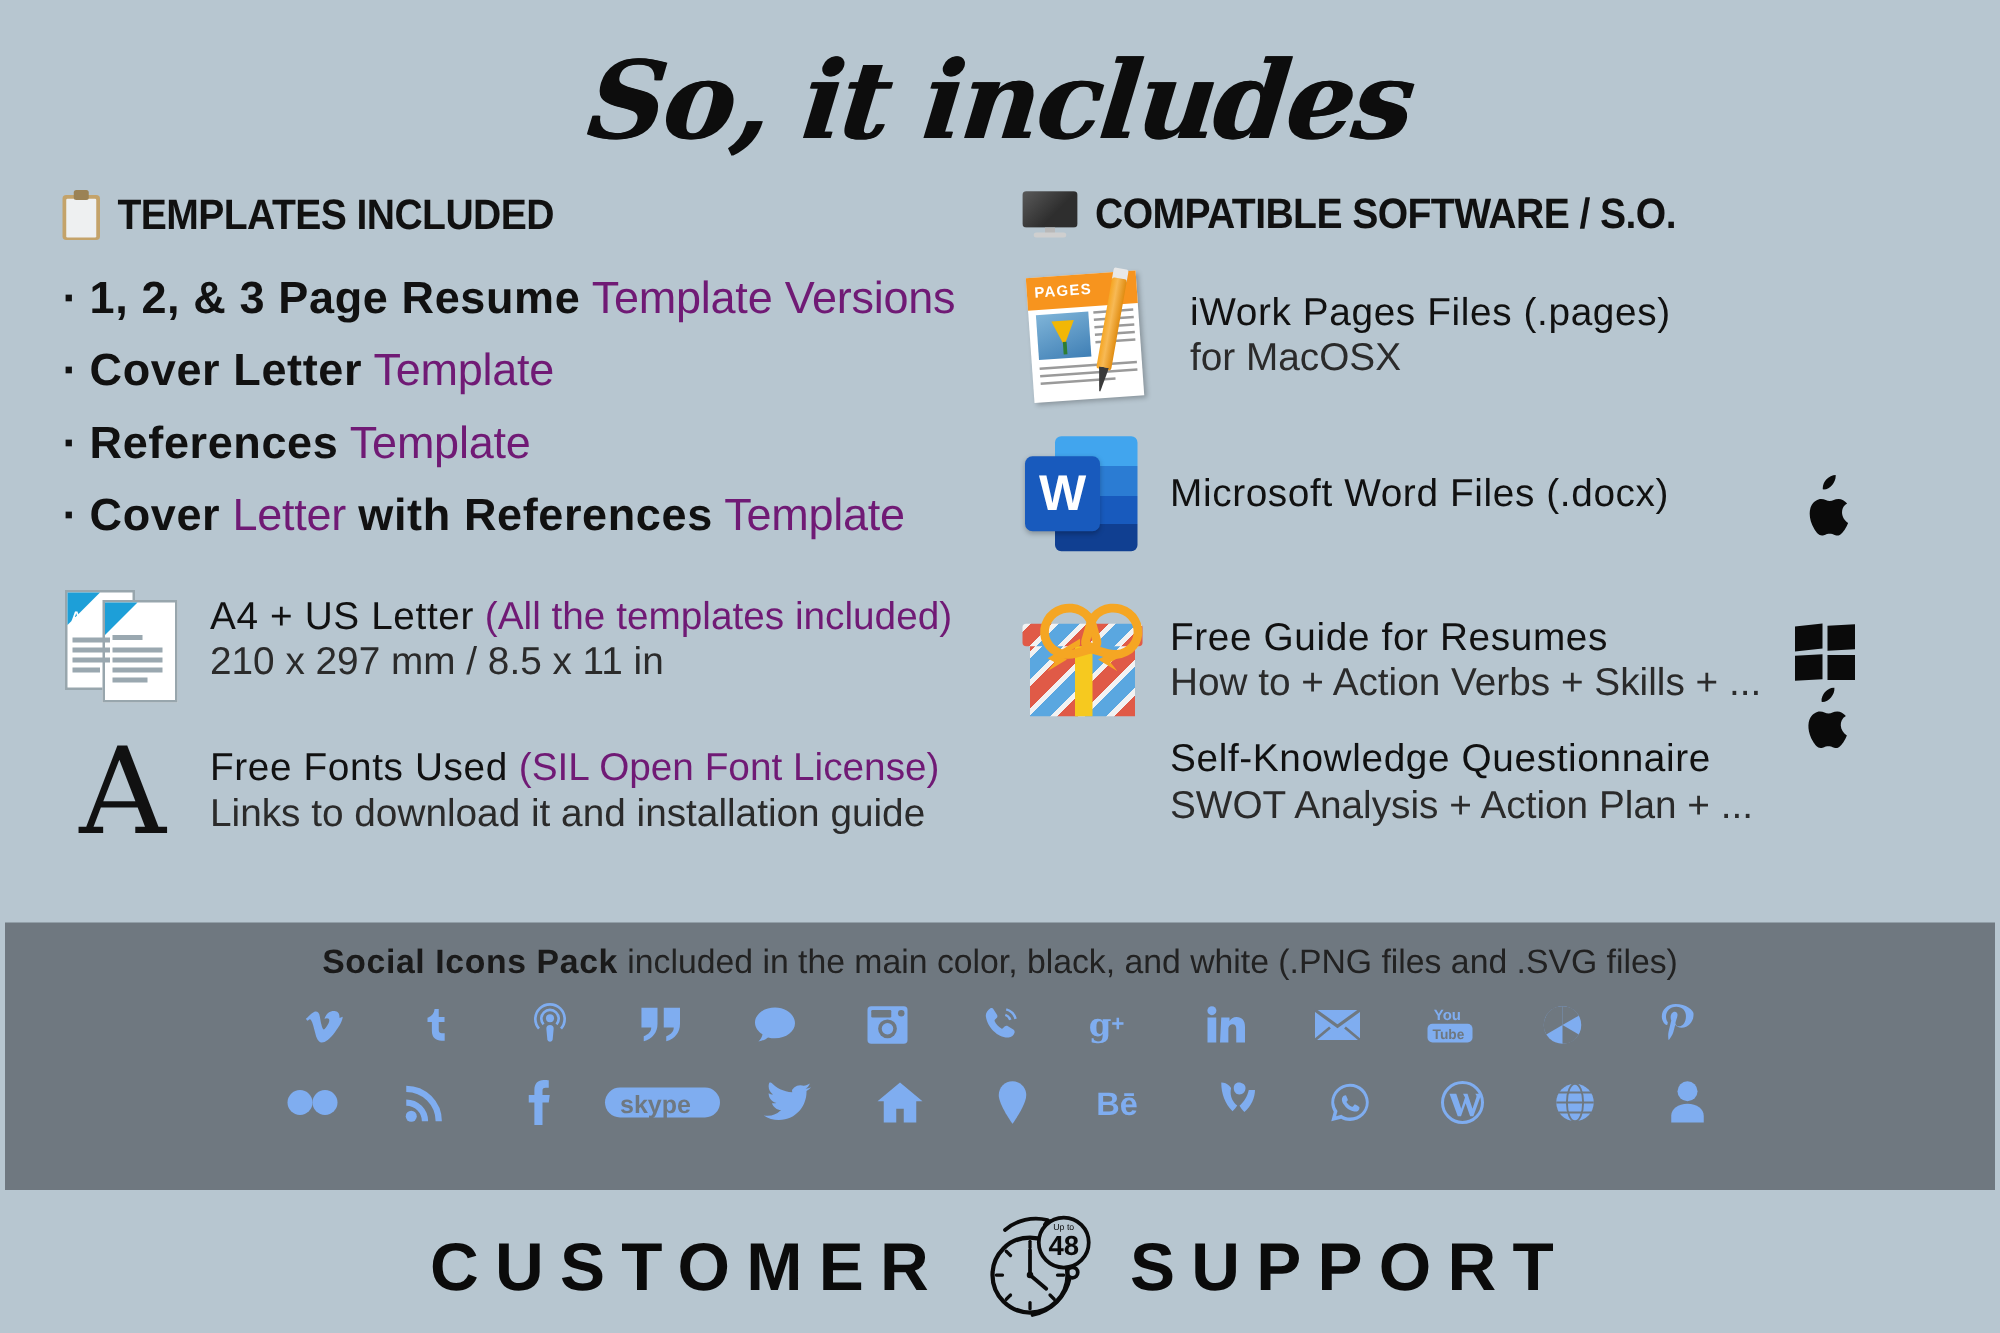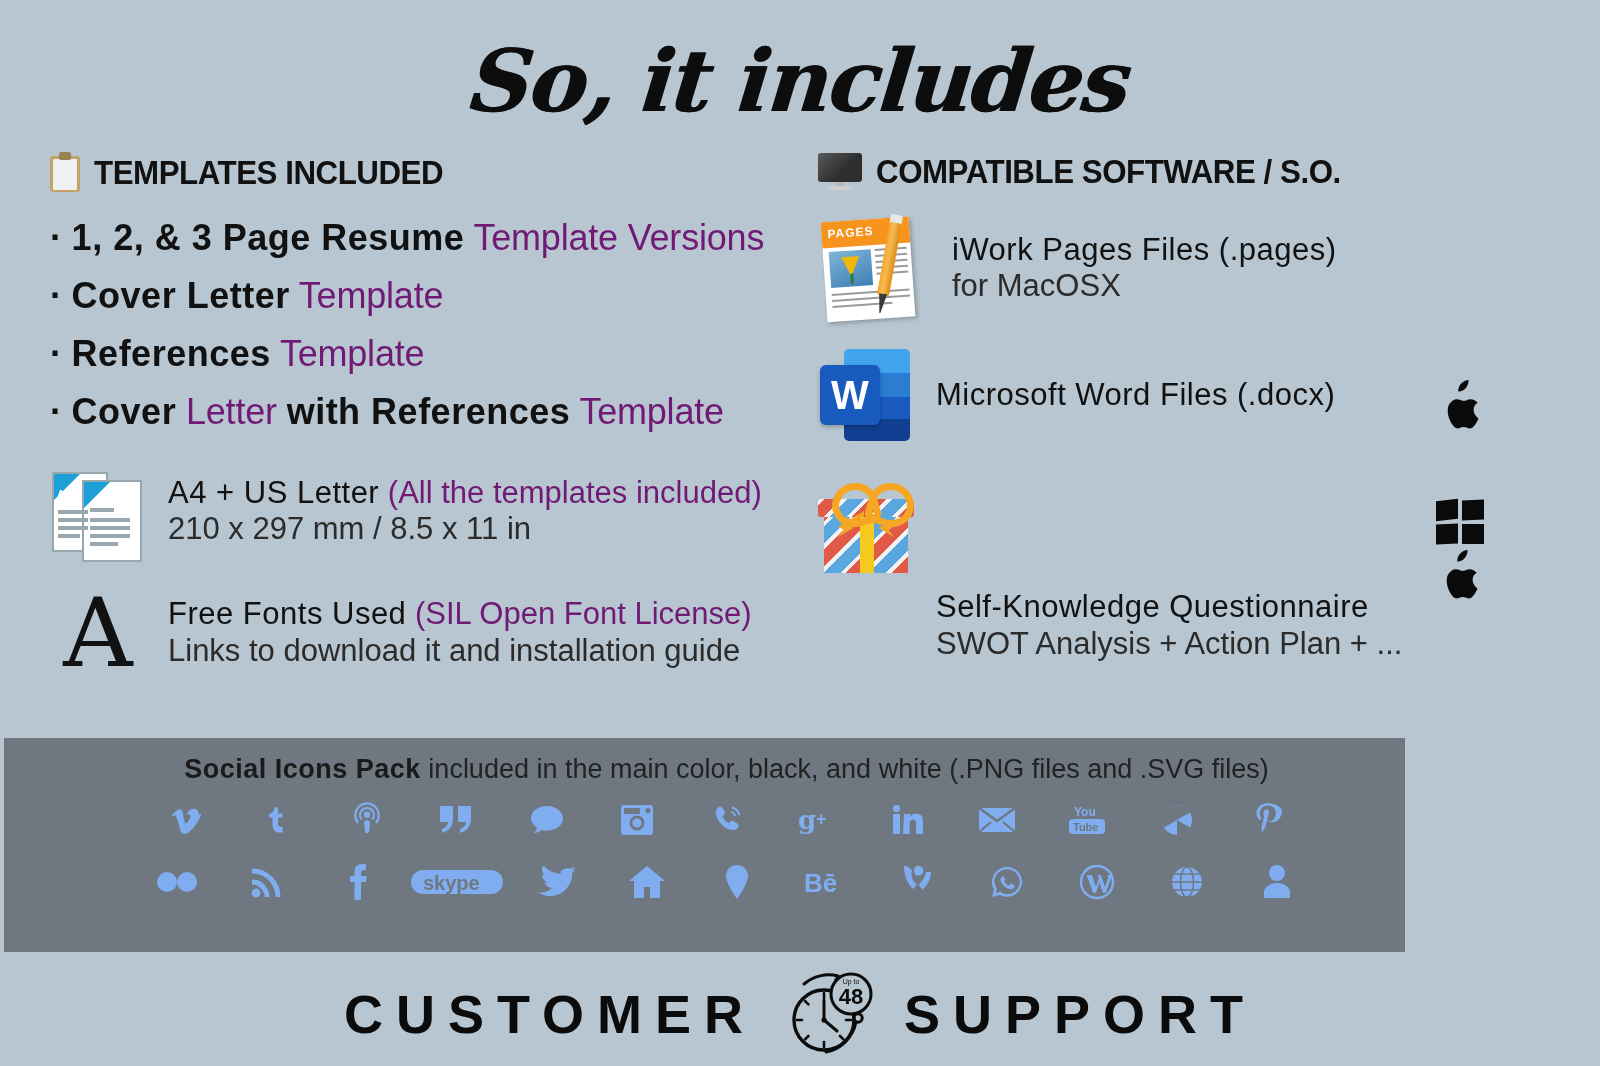--- a/index.html
+++ b/index.html
@@ -122,23 +122,22 @@
   .apple{width:46px;height:52px;color:#0a0a0a;}
   .winlogo{width:48px;height:44px;display:grid;grid-template-columns:1fr 1fr;grid-template-rows:1fr 1fr;gap:4px;}
   .winlogo i{background:#0a0a0a;display:block;}
   .winlogo i.tl{transform:skewY(-6deg);}
   .winlogo i.tr{transform:skewY(-3deg);}
   .winlogo i.bl{transform:skewY(-3deg);}
   .winlogo i.br{transform:skewY(0deg);}
 
   
   .social{
-    position:absolute;left:4px;top:738px;width:1357px;height:214px;
+    position:absolute;left:4px;top:738px;width:1592px;height:214px;
     background:#6f7880;
-    padding-left:44px;
   }
   .social .cap{
     text-align:center;color:#1a1a1a;font-size:27px;margin-top:16px;white-space:nowrap;
   }
   .social .cap .b{font-weight:700;}
   .social .cap .r{font-weight:400;color:#222;}
   .iconrow{display:flex;justify-content:center;align-items:center;gap:0;margin-top:12px;}
   .iconrow .ic{
     width:90px;height:46px;display:flex;align-items:center;justify-content:center;
     color:#7fadf0;fill:#7fadf0;font-size:34px;font-weight:700;line-height:1;
@@ -314,20 +313,26 @@
       <div class="ficon">
         <div class="gift">
           <div class="box"></div>
           <div class="lid"></div>
           <div class="ribv"></div>
           <div class="tail1"></div>
           <div class="tail2"></div>
           <div class="bowl"></div>
           <div class="bowr"></div>
         </div>
+      </div>
+      <div class="ftext">
+        <div class="ft-title">
+          <span class="b">Free Guide for Resumes</span>
+        </div>
+        <div class="ft-sub">How to + Action Verbs + Skills + ...</div>
       </div>
     </div>
 
     <div class="feature" style="margin-top:12px;">
       <div class="ficon" style="width:96px;"></div>
       <div class="ftext">
         <div class="ft-title">
           <span class="b">Self-Knowledge Questionnaire</span>
         </div>
         <div class="ft-sub">SWOT Analysis + Action Plan + ...</div>

